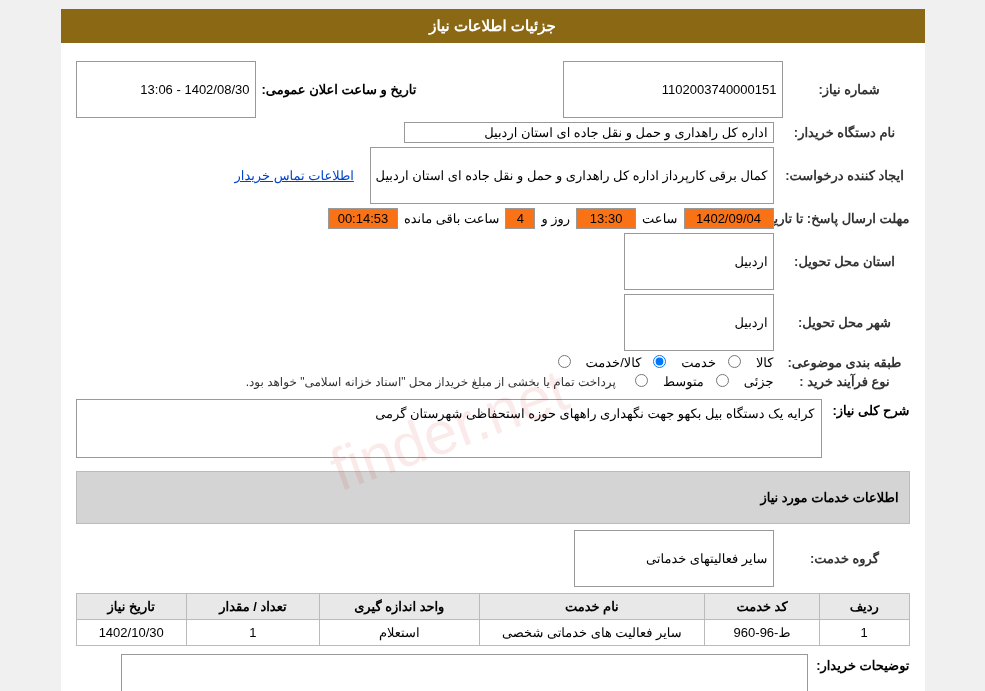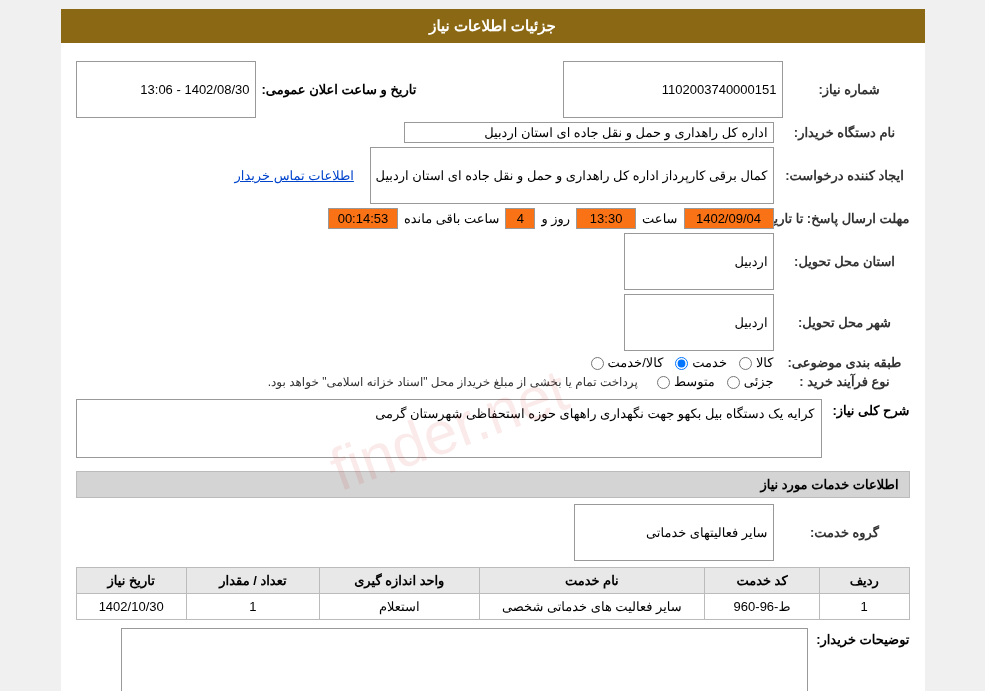--- a/index.html
+++ b/index.html
@@ -21,21 +21,21 @@
       text-align: center;
       padding: 8px 10px;
       font-size: 15px;
       font-weight: bold;
     }
     .content {
       padding: 10px 15px;
     }
     .section-title {
       background: #d4d4d4;
-      padding: 5px 10px;
+      padding: 18px 10px;
       font-weight: bold;
       font-size: 13px;
       margin: 10px 0 6px 0;
       border: 1px solid #bbb;
     }
     .label-cell {
       color: #333;
       font-weight: bold;
       text-align: center;
       white-space: nowrap;
@@ -67,22 +67,22 @@
       cursor: pointer;
     }
     .radio-group {
       display: flex;
       align-items: center;
       gap: 12px;
       flex-direction: row-reverse;
     }
     .radio-item {
       display: flex;
-      align-items: flex-end;
-      gap: 4px;
+      align-items: flex-start;
+      gap: 15px;
     }
     .notice-text {
       color: #333;
       font-size: 12px;
     }
     .description-box {
       border: 1px solid #999;
       background: #fff;
       padding: 6px;
       min-height: 55px;

